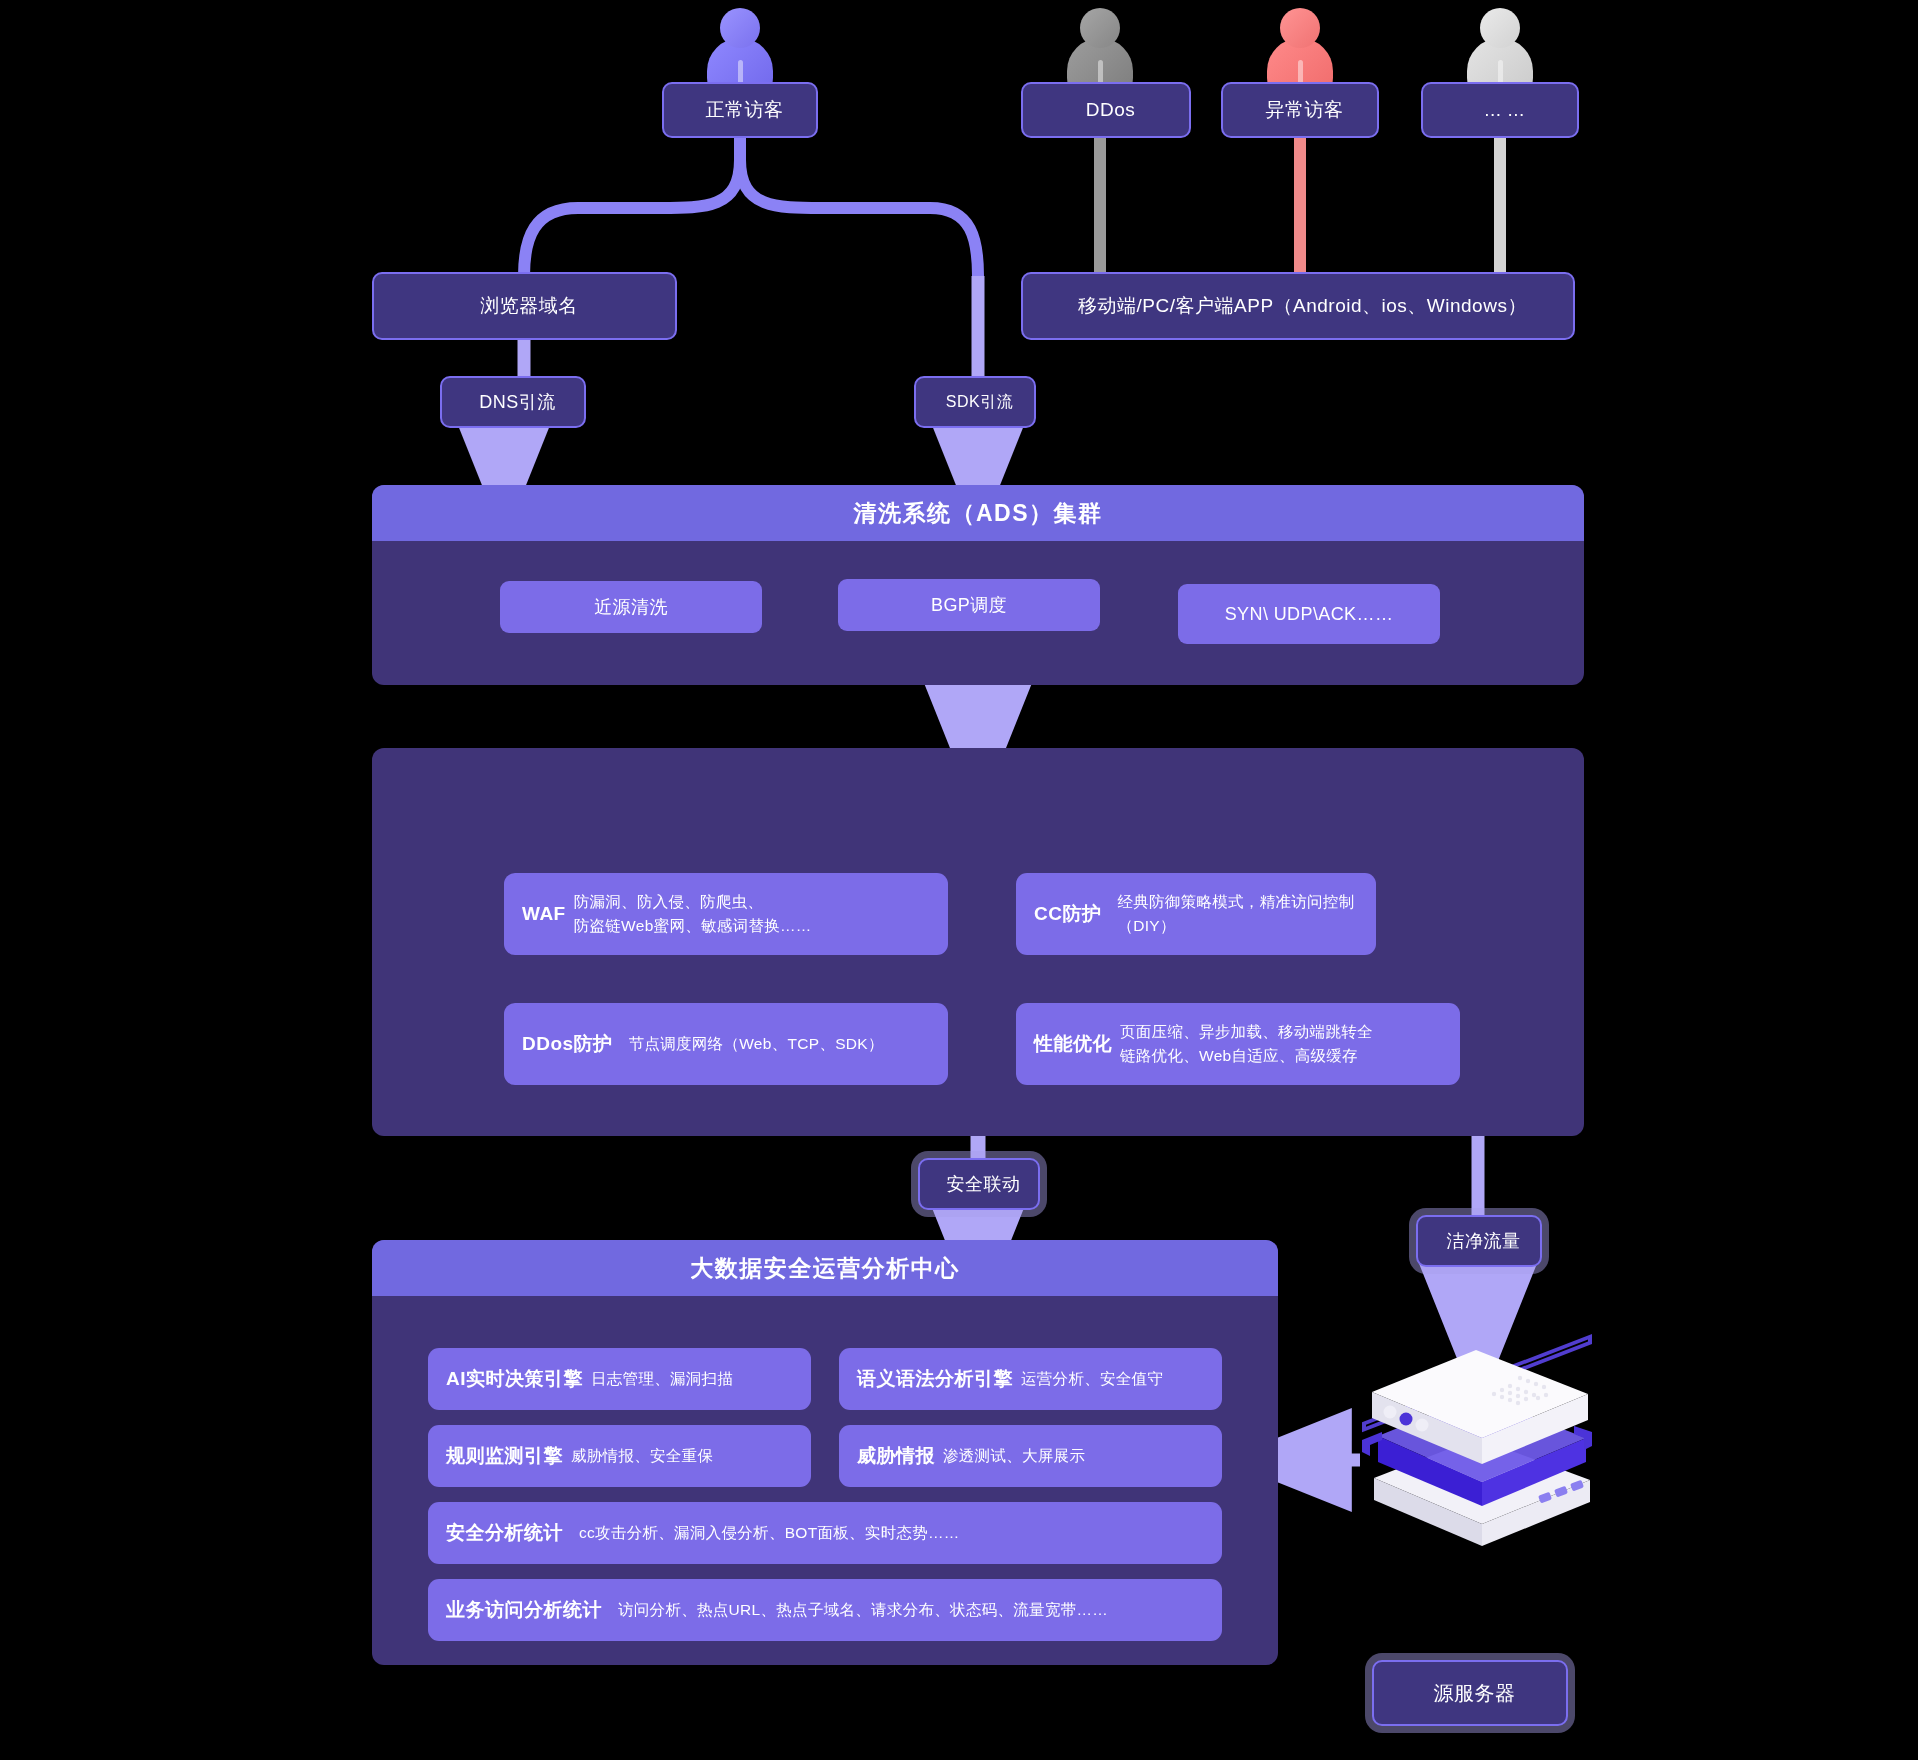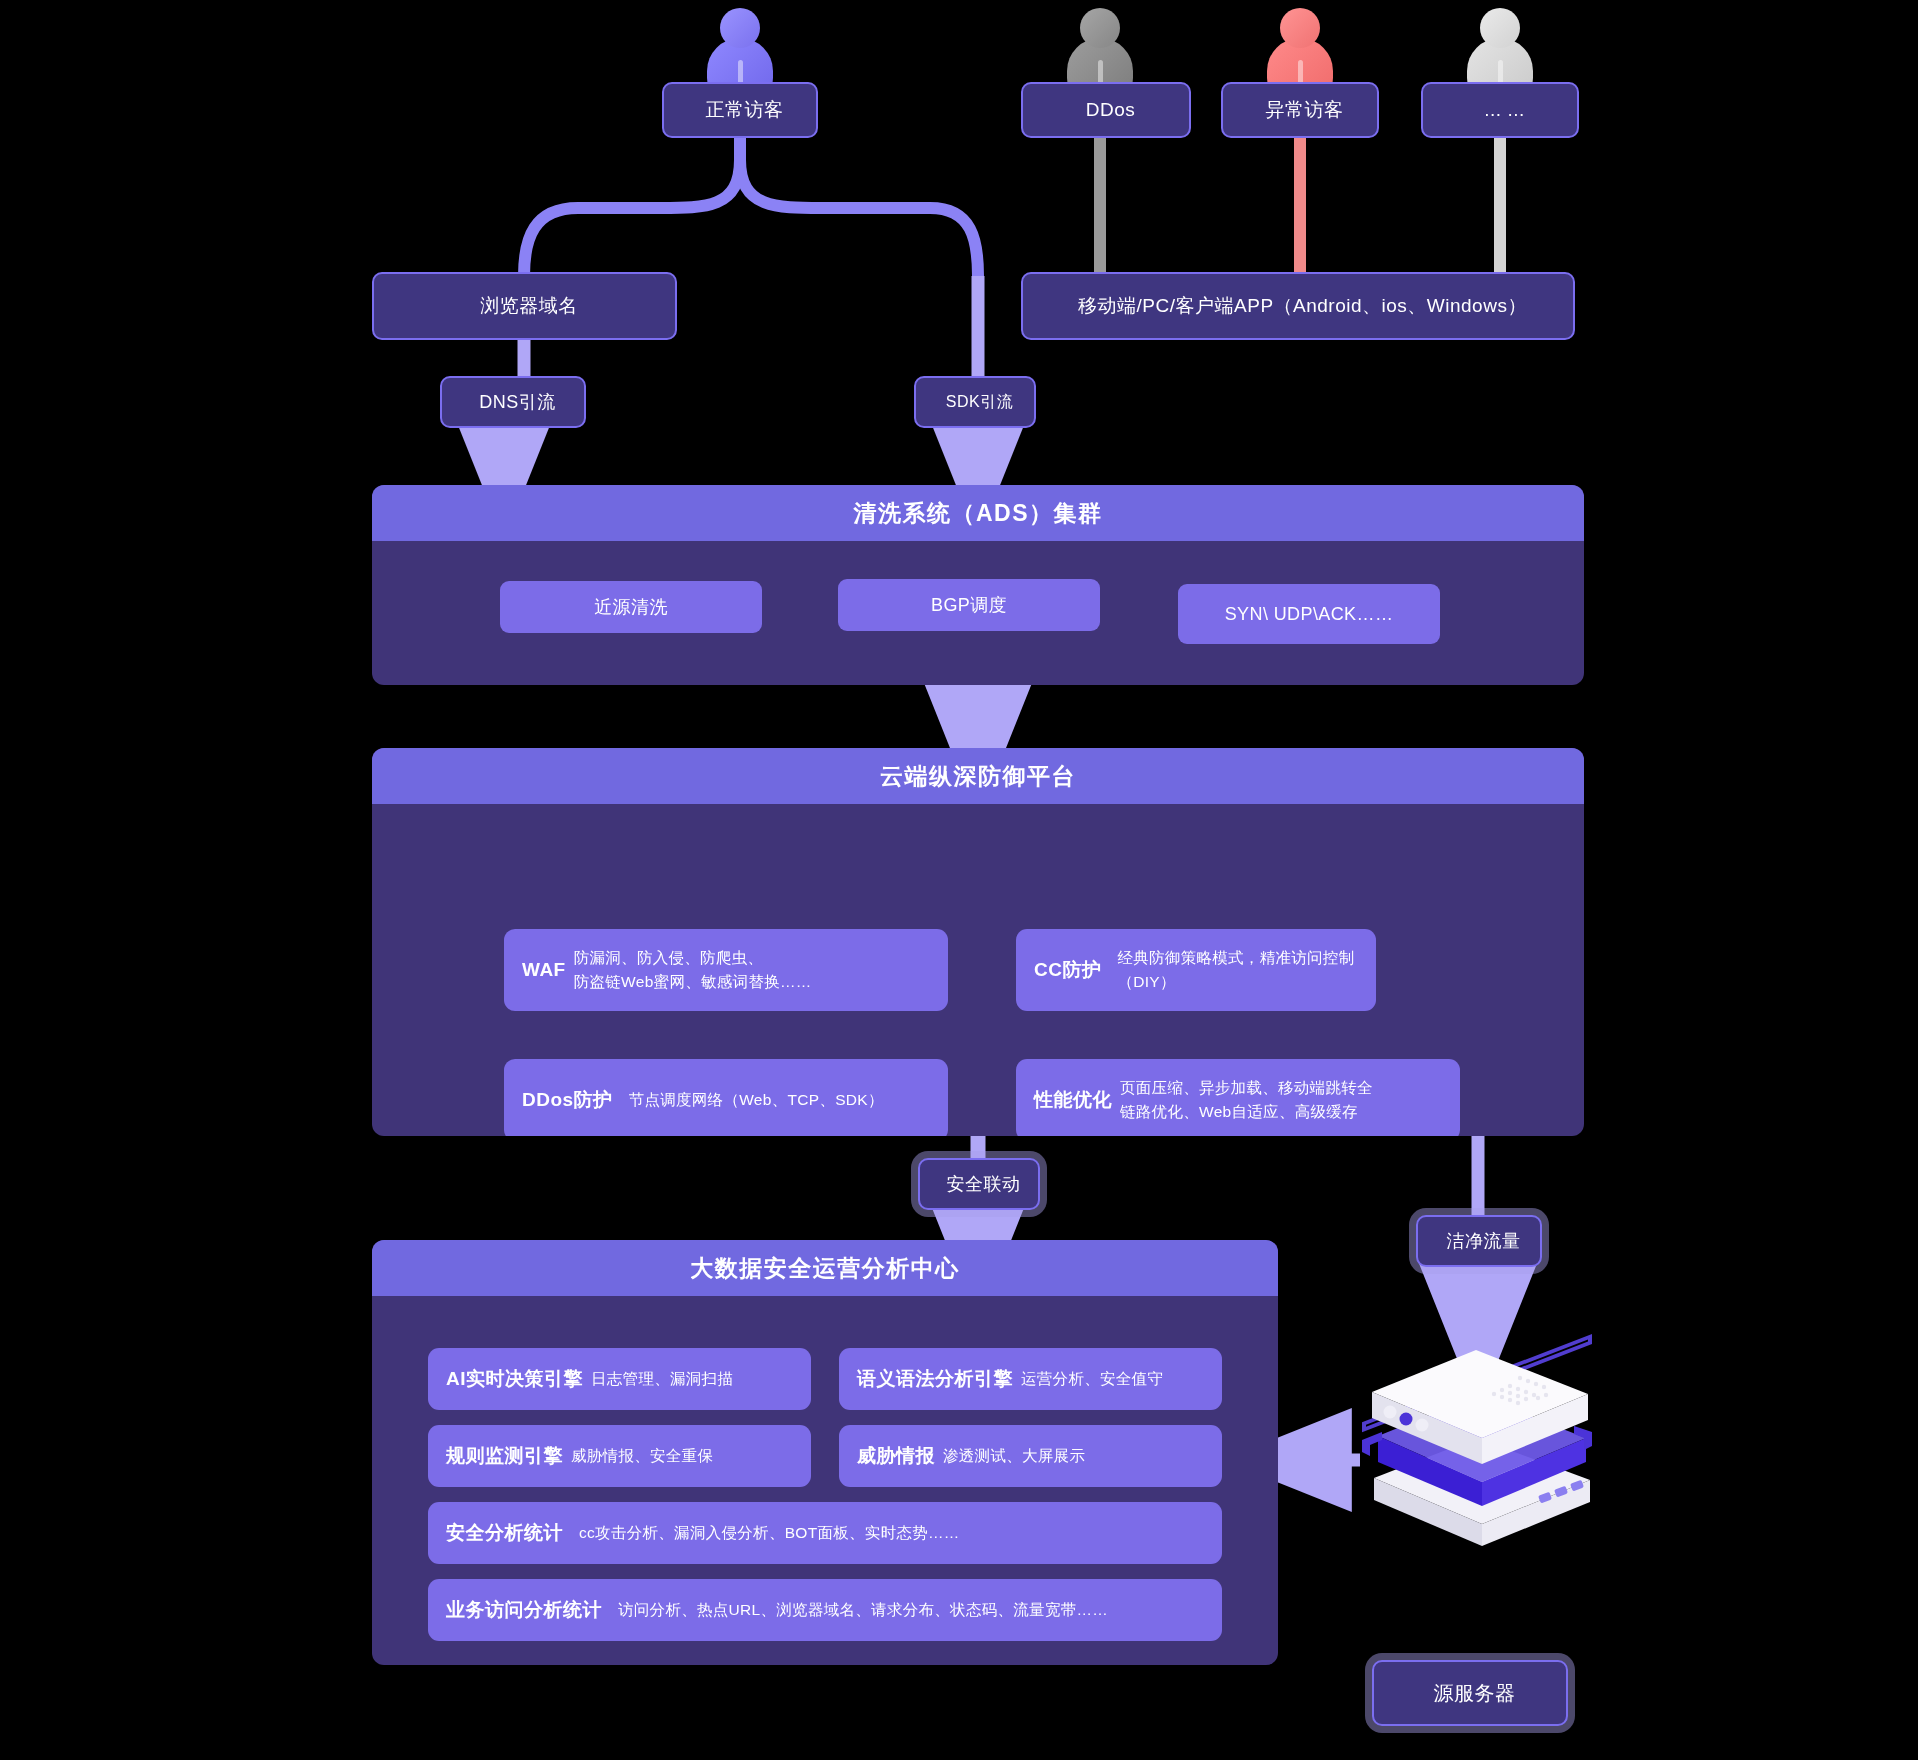--- a/index.html
+++ b/index.html
@@ -230,21 +230,20 @@
       <div class="chip" style="left:466px; top:38px; width:262px; height:52px;">
         <span>BGP调度</span>
       </div>
       <div class="chip" style="left:806px; top:43px; width:262px; height:60px;">
         <span>SYN\ UDP\ACK……</span>
       </div>
     </div>
   </div>
 
   <div class="panel" style="left:372px; top:748px; width:1212px; height:388px;">
-    <div class="panel-head">云端纵深防御平台</div>
     <div class="panel-body" style="height:332px;">
 
       <div class="feat" style="left:132px; top:125px; width:444px; height:82px;">
         <span class="ftitle">WAF</span>
         <span class="fdesc" style="white-space:pre-line;">防漏洞、防入侵、防爬虫、
 防盗链Web蜜网、敏感词替换……</span>
       </div>
 
       <div class="feat" style="left:644px; top:125px; width:360px; height:82px;">
         <span class="ftitle">CC防护</span>
@@ -297,21 +296,21 @@
         <span class="fdesc">渗透测试、大屏展示</span>
       </div>
 
       <div class="feat" style="left:56px; top:206px; width:794px; height:62px;">
         <span class="ftitle">安全分析统计</span>
         <span class="fdesc" style="margin-left:8px;">cc攻击分析、漏洞入侵分析、BOT面板、实时态势……</span>
       </div>
 
       <div class="feat" style="left:56px; top:283px; width:794px; height:62px;">
         <span class="ftitle">业务访问分析统计</span>
-        <span class="fdesc" style="margin-left:8px;">访问分析、热点URL、浏览器域名、请求分布、状态码、流量宽带……</span>
+        <span class="fdesc" style="margin-left:8px;">访问分析、热点URL、热点子域名、请求分布、状态码、流量宽带……</span>
       </div>
 
     </div>
   </div>
 
   <div class="server" style="left:1342px; top:1328px; width:270px; height:220px;">
     <svg viewBox="0 0 270 220" width="270" height="220">
 
       <g>
         <polygon points="32,150 135,110 248,152 140,196" fill="#f2f1f8"></polygon>

